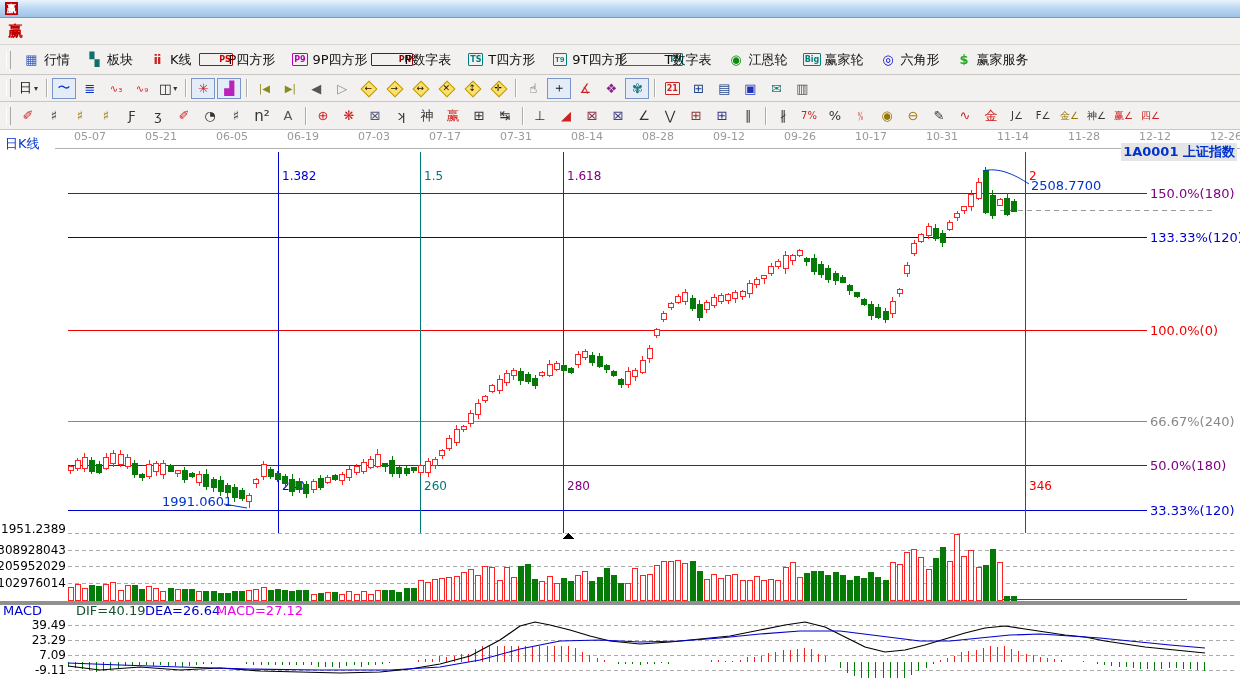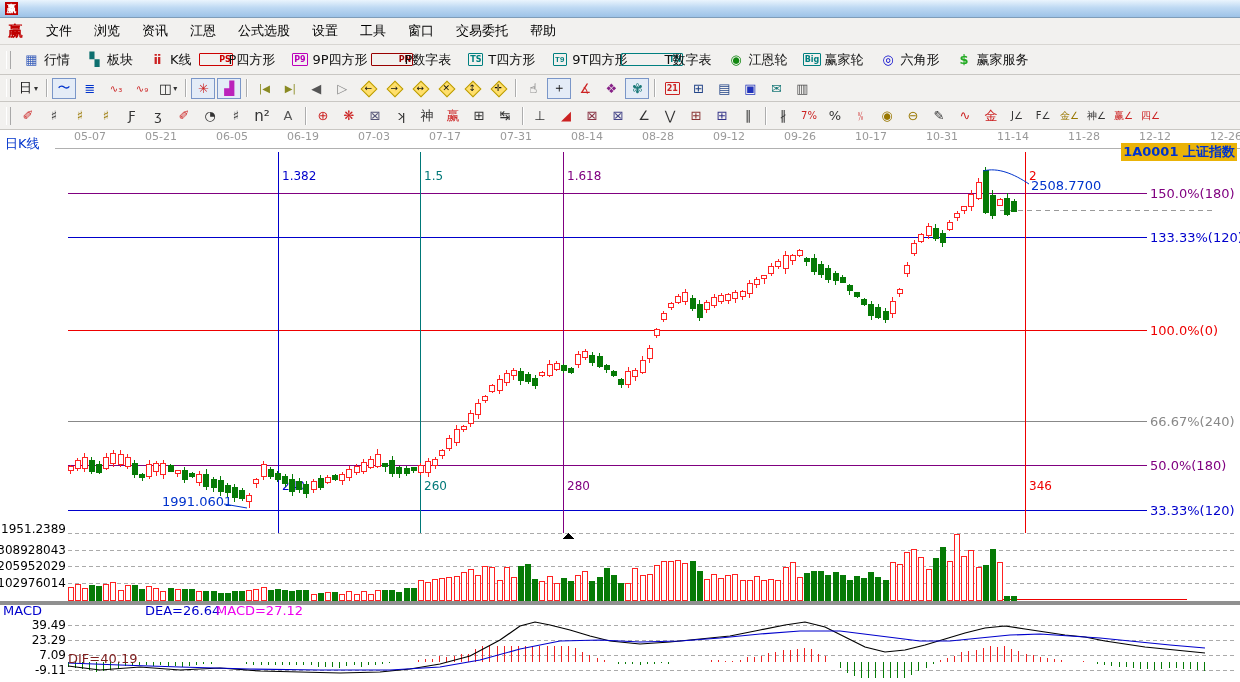--- a/index.html
+++ b/index.html
@@ -20,46 +20,34 @@
   .badge{font-size:8px;font-weight:bold;border:1px solid;padding:0 1px;line-height:11px;border-radius:1px}
   .badge.round{border-radius:1px}
   .ibtn{min-width:24px;height:21px;box-sizing:border-box;display:inline-flex;align-items:center;justify-content:center;font-size:13px;margin:0 1px;border:1px solid transparent;cursor:default;padding:0 2px;white-space:nowrap}
   .ibtn.pressed{border:1px solid #7a96c8;background:#e4ecf7}
   .caret{font-size:8px;color:#333;margin-left:2px}
   .dia-wrap{position:relative;width:17px;height:17px;flex:none}
   .dia-bg{position:absolute;left:3.5px;top:3.5px;width:10px;height:10px;background:#ffdf6b;border:1px solid #b89a00;transform:rotate(45deg)}
   .dia-ar{position:absolute;inset:0;display:flex;align-items:center;justify-content:center;font-size:9px;color:#111}
   .chart-area{position:absolute;top:130px;left:0;width:1240px;height:552px;background:#fff}
   .panel-label{position:absolute;top:5px;left:5px;font-size:13px;color:#0033cc}
-  .symbol-label{position:absolute;top:13px;right:3px;font-size:13px;font-weight:bold;color:#0033cc;background:#eab308;padding:0 2px}
+  .symbol-label{position:absolute;top:13px;right:3px;font-size:13px;font-weight:bold;color:#0033cc;background:#e5e5e5;padding:0 2px}
   .macd-header{position:absolute;top:473px;left:0;font-size:13px;white-space:nowrap}
   .macd-header span{position:absolute;top:0}
   #chart-svg{position:absolute;top:0;left:0}
 </style>
 </head>
 <body>
 
 <div class="titlebar">
   <span class="tlogo">赢</span>
 </div>
 
 <div class="menubar">
   <span class="mlogo">赢</span>
-  <div id="menu-items" style="display:flex">
-      <span class="menu-item">文件</span>
-      <span class="menu-item">浏览</span>
-      <span class="menu-item">资讯</span>
-      <span class="menu-item">江恩</span>
-      <span class="menu-item">公式选股</span>
-      <span class="menu-item">设置</span>
-      <span class="menu-item">工具</span>
-      <span class="menu-item">窗口</span>
-      <span class="menu-item">交易委托</span>
-      <span class="menu-item">帮助</span>
-    </div>
 </div>
 
 <div class="toolbar tb2" id="toolbar-main">
     <span class="grip"></span>
     <span class="tbtn">
       <span class="ic" style="color: rgb(58, 95, 187); font-weight: bold;">▦</span>
       <span>行情</span>
     </span>
     <span class="tbtn">
       <span class="ic" style="color: rgb(14, 111, 111); font-weight: bold;">▚</span>
@@ -1001,17 +989,17 @@
         <text x="66" y="629" fill="#000" font-size="12" text-anchor="end">39.49</text>
         <text x="66" y="644" fill="#000" font-size="12" text-anchor="end">23.29</text>
         <text x="66" y="659" fill="#000" font-size="12" text-anchor="end">7.09</text>
         <text x="66" y="674" fill="#000" font-size="12" text-anchor="end">-9.11</text>
       </g>
     </svg>
   <div class="panel-label">日K线</div>
   <div class="symbol-label">1A0001 上证指数</div>
   <div class="macd-header">
     <span id="mh0" style="left: 3px; color: rgb(0, 0, 204);">MACD</span>
-    <span id="mh1" style="left: 68px; color: #7f1d1d; margin-top: 48px;">DIF=40.19</span>
+    <span id="mh1" style="left: 76px; color: #14532d;">DIF=40.19</span>
     <span id="mh2" style="left: 145px; color: rgb(0, 0, 204);">DEA=26.64</span>
     <span id="mh3" style="left: 216px; color: rgb(238, 0, 238);">MACD=27.12</span>
   </div>
 </div>
 
 </body></html>

